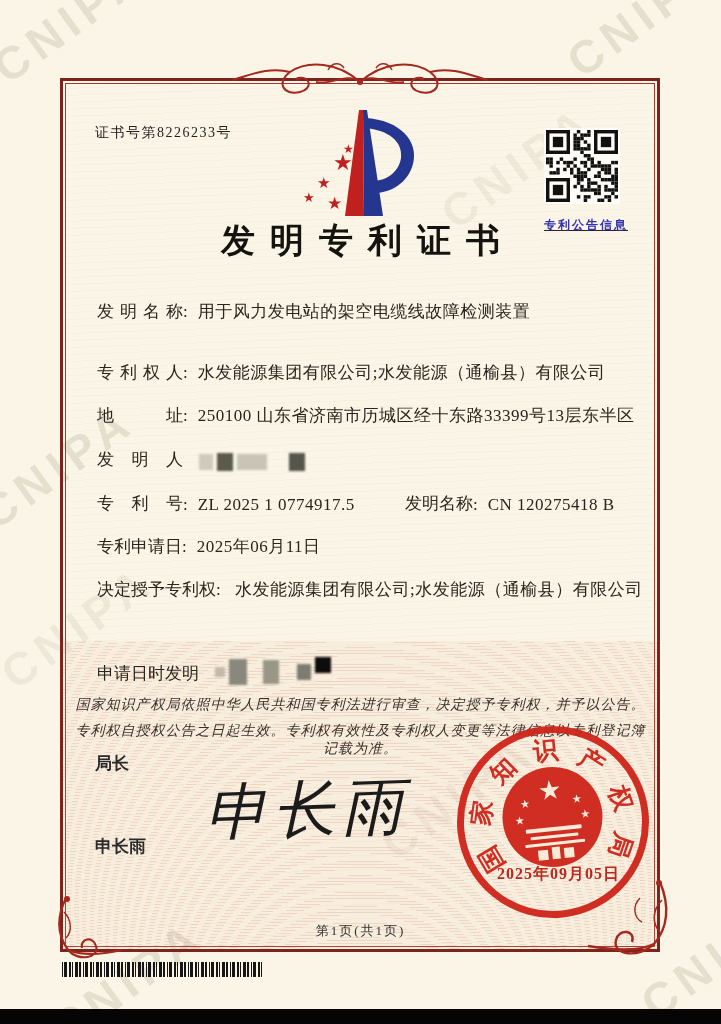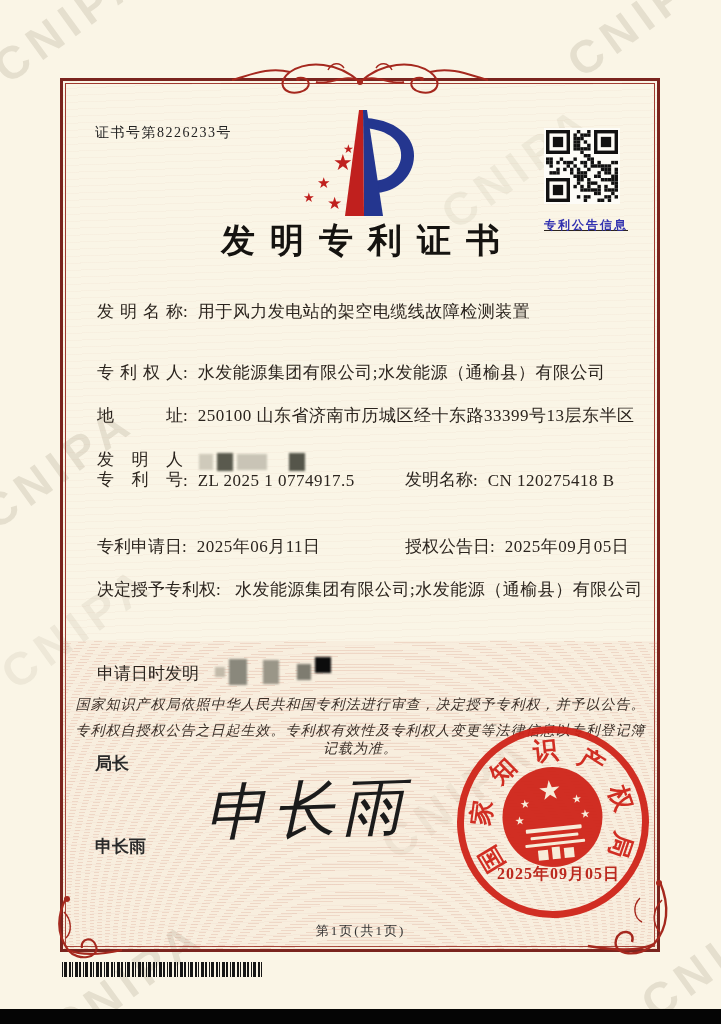--- a/index.html
+++ b/index.html
@@ -306,31 +306,28 @@
 </div>
 <div class="row" style="top:404px;">
   <span class="lbl">地址</span><span class="colon">:</span><span class="val">250100 山东省济南市历城区经十东路33399号13层东半区</span>
 </div>
 <div class="row" style="top:448px;">
   <span class="lbl">发明人</span>
   <span class="redact">
     <i style="width:14px;height:16px;background:#cfcabb;"></i><i style="width:16px;height:18px;background:#5a5a4e;"></i><i style="width:30px;height:16px;background:#c9c4b6;"></i><i style="width:14px;height:2px;"></i><i style="width:16px;height:18px;background:#55554a;"></i>
   </span>
 </div>
-<div class="row" style="top:468px;">
+<div class="row" style="top:492px;">
   <span class="lbl">专利号</span><span class="colon">:</span><span class="val">ZL 2025 1 0774917.5</span>
   <span class="col2">
     <span class="lbl-long">发明名称</span><span class="colon">:</span><span class="val">CN 120275418 B</span>
   </span>
 </div>
 <div class="row" style="top:535px;">
   <span class="lbl-long">专利申请日</span><span class="colon">:</span><span class="val">2025年06月11日</span>
-  <span class="col2">
-    <span class="lbl-long">授权公告日</span><span class="colon">:</span><span class="val">2025年09月05日</span>
-  </span>
 </div>
 <div class="row" style="top:578px;">
   <span class="lbl-long">决定授予专利权</span><span class="colon">:</span> <span class="val">水发能源集团有限公司;水发能源（通榆县）有限公司</span>
 </div>
 <div class="row" style="top:659px;">
   <span class="lbl-long">申请日时发明</span>
   <span class="redact">
     <i style="width:10px;height:10px;background:#c2baa9;"></i><i style="width:18px;height:26px;background:#8a887c;"></i><i style="width:8px;height:2px;"></i><i style="width:16px;height:24px;background:#9a9688;"></i><i style="width:10px;height:2px;"></i><i style="width:14px;height:16px;background:#7e7c70;"></i><i style="width:16px;height:16px;background:#0c0c0c;position:relative;top:-7px;"></i>
   </span>
 </div>

